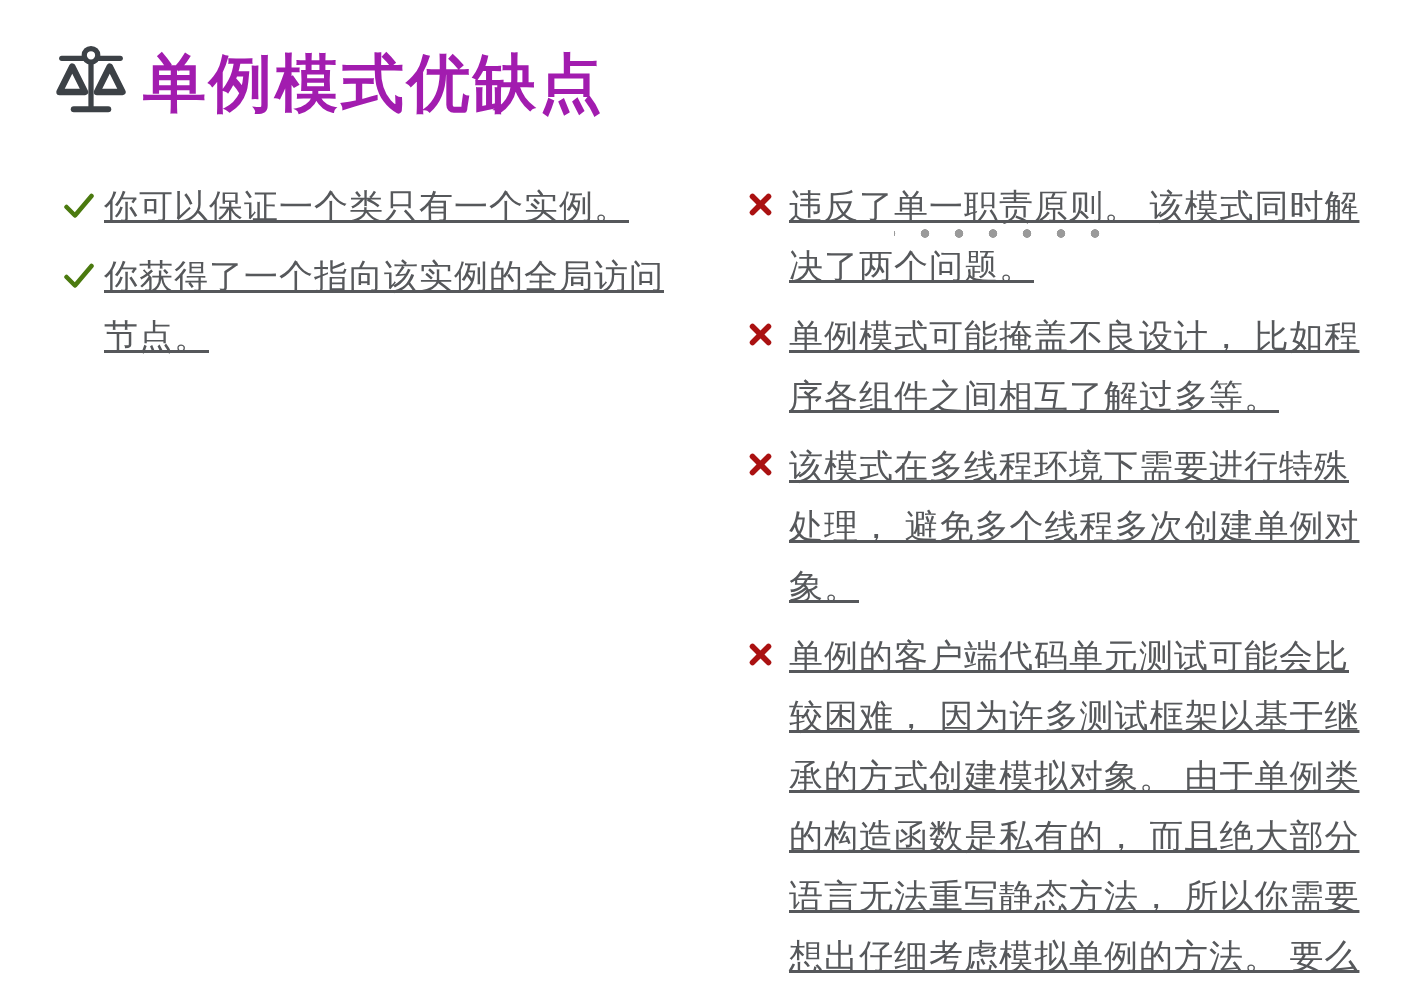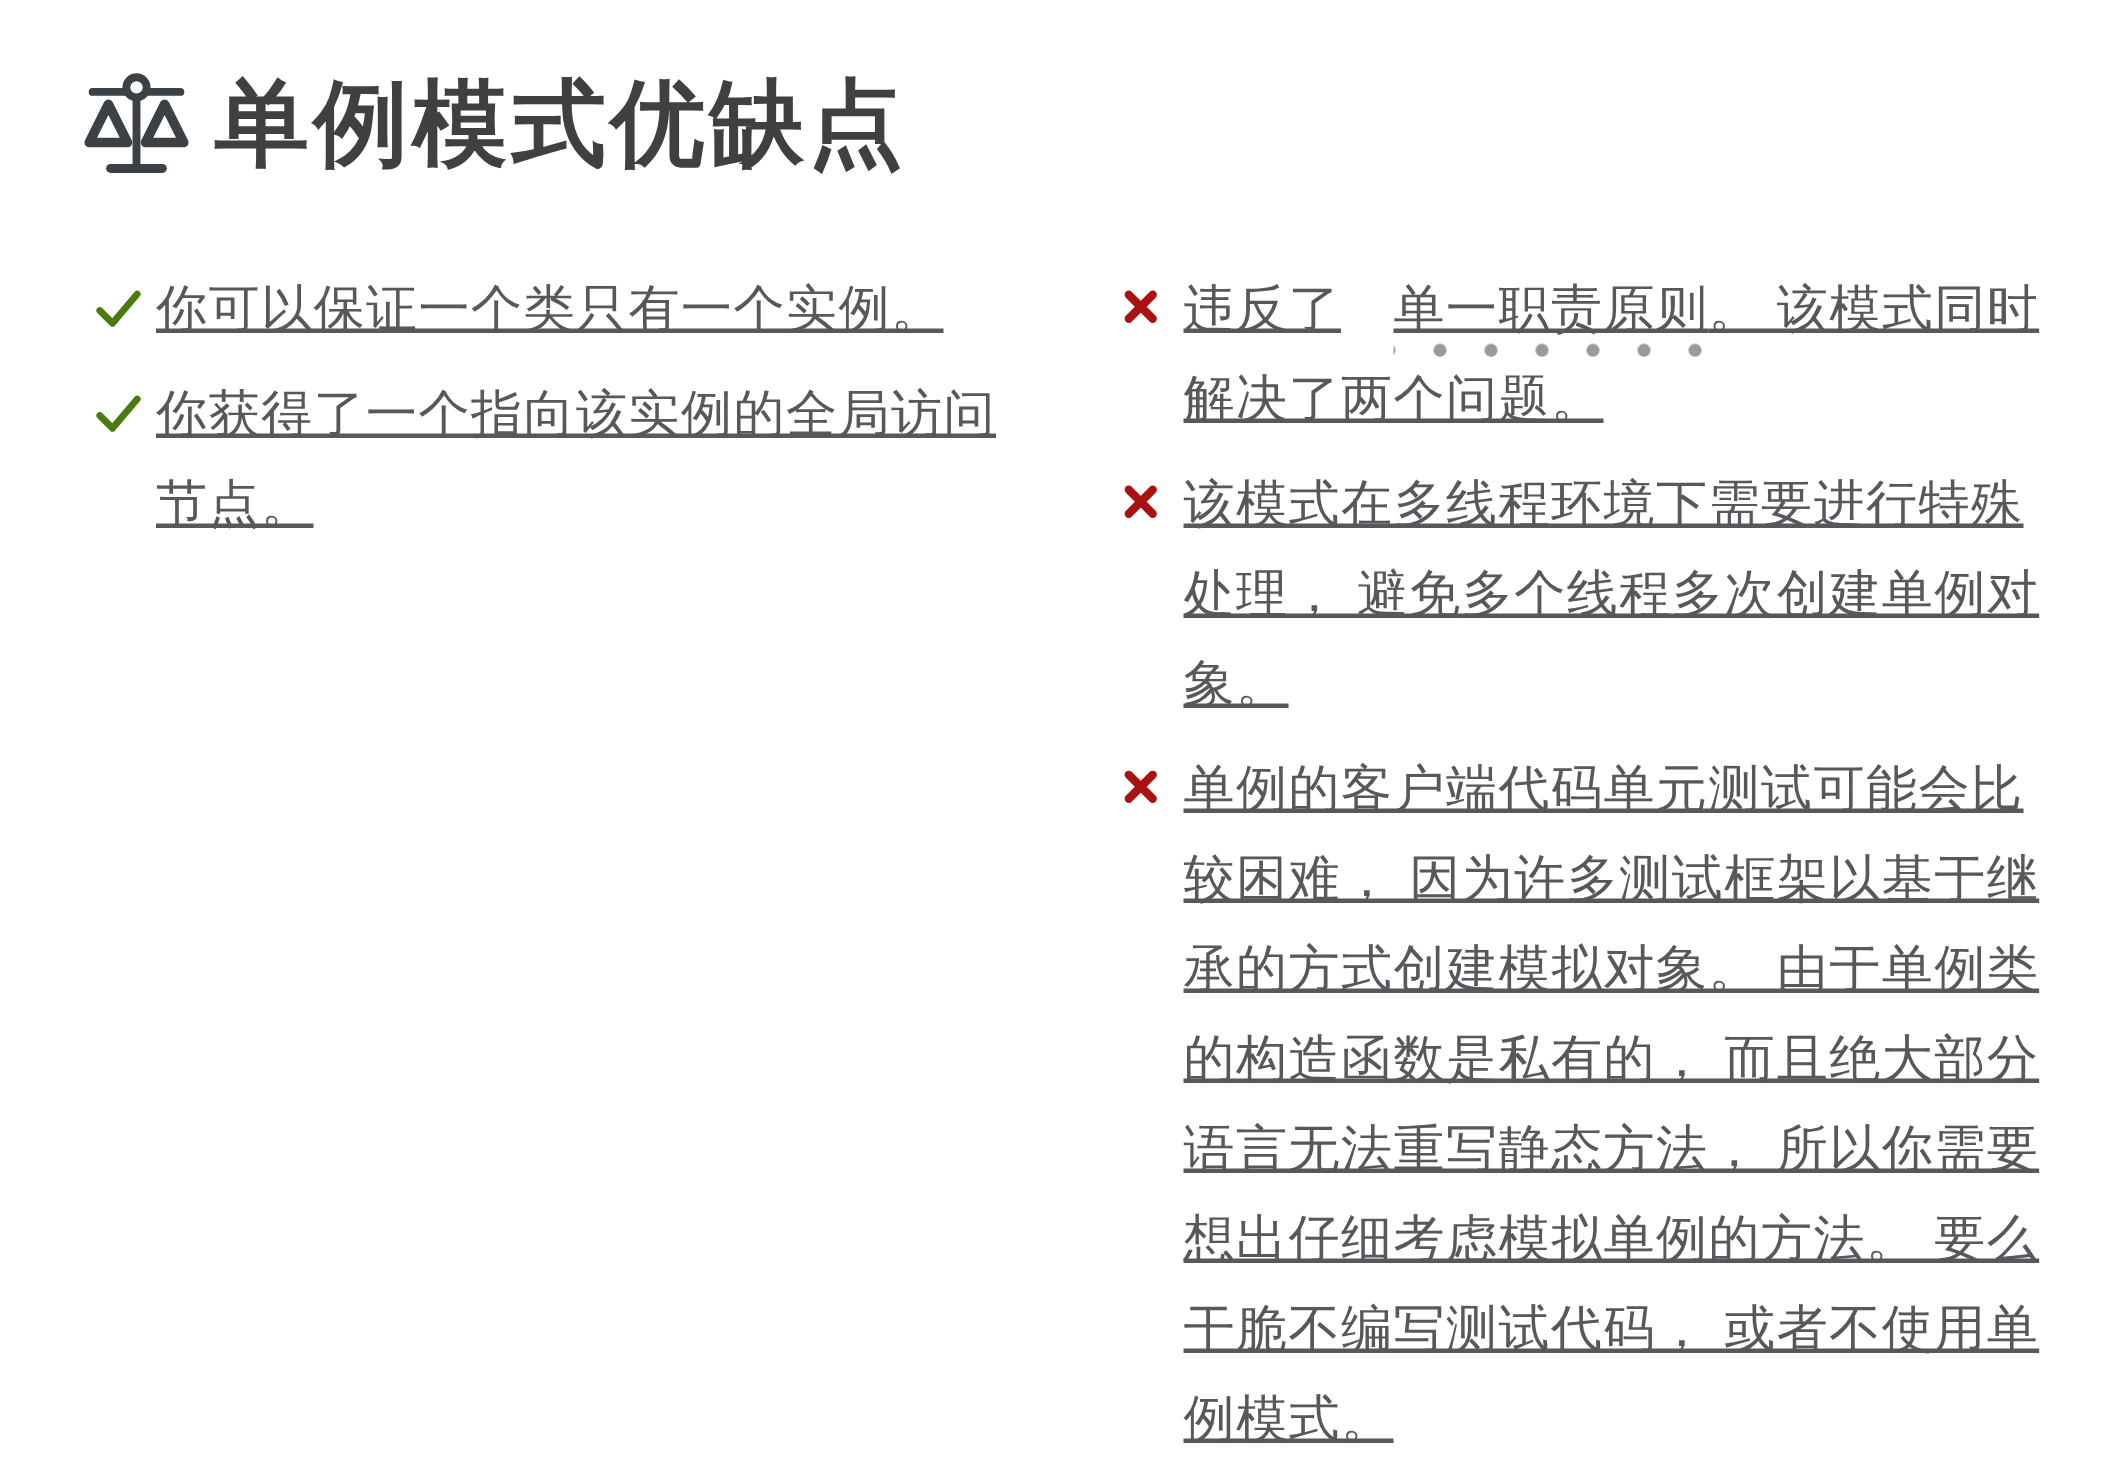--- a/index.html
+++ b/index.html
@@ -12,28 +12,27 @@
     height: 985px;
     overflow: hidden;
     font-family: "Liberation Sans", sans-serif;
     color: #56585b;
   }
   .page {
     padding: 44px 40px 0 55px;
   }
   h1.title {
     display: flex;
-    align-items: center;
     gap: 16px;
     margin: 0 0 54px 0;
     font-size: 63px;
     line-height: 78px;
     font-weight: 800;
     letter-spacing: 3px;
-    color: #404040;
+    color: #a21caf;
   }
   .title-icon svg { display: block; }
   .cols {
     display: grid;
     grid-template-columns: 640px 625px;
     column-gap: 45px;
   }
   ul.plist {
     list-style: none;
     margin: 0;
@@ -54,21 +53,20 @@
     top: 17px;
   }
   .marker svg { display: block; }
   .dotted-link {
     background-image: radial-gradient(circle, #9a9a9a 4px, rgba(0,0,0,0) 4.6px);
     background-size: 34px 9px;
     background-repeat: repeat-x;
     background-position: 14px 100%;
     padding-bottom: 13px;
     cursor: pointer;
-    margin-left: 35px;
   }
 </style>
 </head>
 <body>
 
 <div class="page">
 
   <h1 class="title">
     <span class="title-icon">
       <svg width="72" height="72" viewBox="0 0 96 96" aria-hidden="true">
@@ -107,20 +105,28 @@
               </g>
             </svg>
           </span><span>违反了</span><span class="dotted-link">单一职责原则</span><span>。 该模式同时解决了两个问题。</span></li>
         <li><span class="marker">
             <svg width="23" height="23" viewBox="0 0 23 23" aria-hidden="true">
               <g stroke="#aa1111" stroke-width="5.5" stroke-linecap="round">
                 <line x1="3.5" y1="3.5" x2="19.5" y2="19.5"></line>
                 <line x1="19.5" y1="3.5" x2="3.5" y2="19.5"></line>
               </g>
             </svg>
+          </span><span>单例模式可能掩盖不良设计， 比如程序各组件之间相互了解过多等。</span></li>
+        <li><span class="marker">
+            <svg width="23" height="23" viewBox="0 0 23 23" aria-hidden="true">
+              <g stroke="#aa1111" stroke-width="5.5" stroke-linecap="round">
+                <line x1="3.5" y1="3.5" x2="19.5" y2="19.5"></line>
+                <line x1="19.5" y1="3.5" x2="3.5" y2="19.5"></line>
+              </g>
+            </svg>
           </span><span>该模式在多线程环境下需要进行特殊处理， 避免多个线程多次创建单例对象。</span></li>
         <li><span class="marker">
             <svg width="23" height="23" viewBox="0 0 23 23" aria-hidden="true">
               <g stroke="#aa1111" stroke-width="5.5" stroke-linecap="round">
                 <line x1="3.5" y1="3.5" x2="19.5" y2="19.5"></line>
                 <line x1="19.5" y1="3.5" x2="3.5" y2="19.5"></line>
               </g>
             </svg>
           </span><span>单例的客户端代码单元测试可能会比较困难， 因为许多测试框架以基于继承的方式创建模拟对象。 由于单例类的构造函数是私有的， 而且绝大部分语言无法重写静态方法， 所以你需要想出仔细考虑模拟单例的方法。 要么干脆不编写测试代码， 或者不使用单例模式。</span></li>
       </ul>

